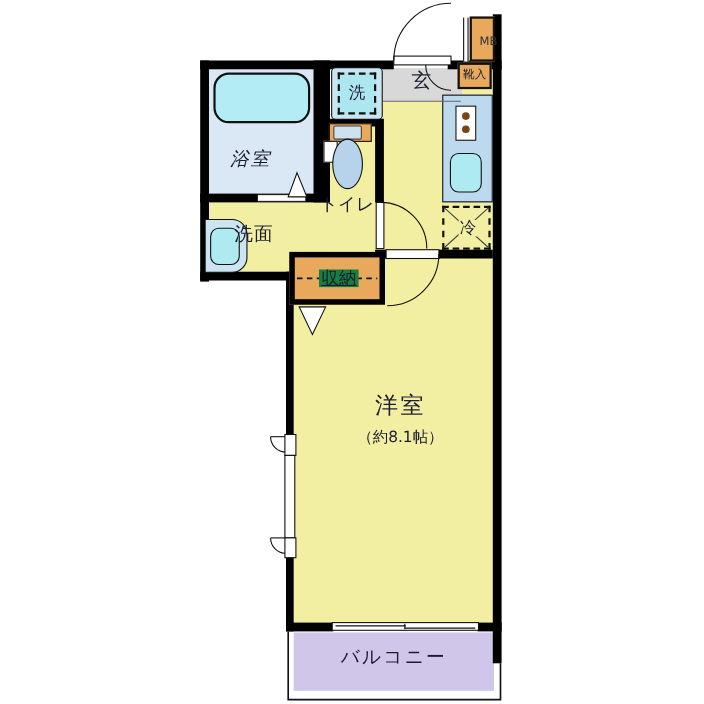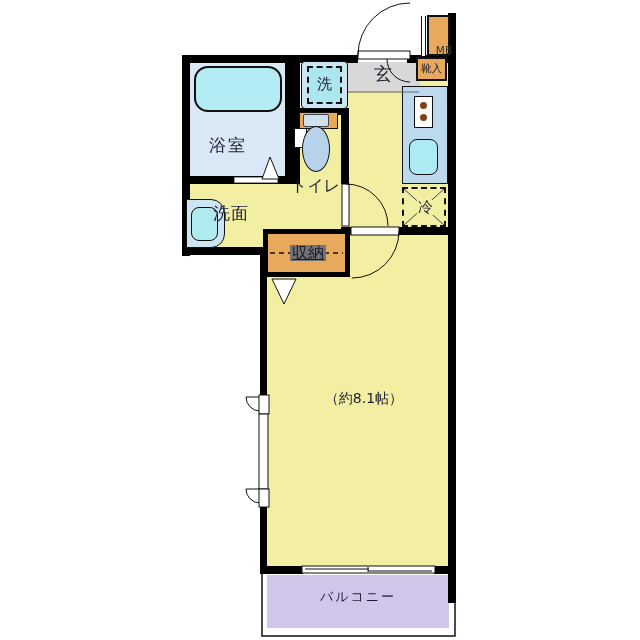--- a/index.html
+++ b/index.html
@@ -118,25 +118,26 @@
     <path d="M246,489 L260,489" stroke="#111" stroke-width="1"></path>
     <path d="M246,489 A14,14 0 0 0 260,503" fill="none" stroke="#111" stroke-width="1"></path>
     <rect x="259" y="489" width="10" height="18" fill="#fff" stroke="#111" stroke-width="1"></rect>
 
     <rect x="302" y="566" width="133" height="7" fill="#fff" stroke="#111" stroke-width="1"></rect>
     <path d="M305,569 L369,569 M368,571 L432,571 M368,567 L368,572" stroke="#111" stroke-width="1" fill="none"></path>
 
     <path d="M262,574 L262,636 L455,636 L455,603" fill="none" stroke="#111" stroke-width="1.5"></path>
   </svg>
 
-  <div class="lbl z6 lbl-c" style="left:196px;top:137px;width:64px;font-size:17px;letter-spacing:2px;">浴室</div>
+  <div class="lbl z6 lbl-c" style="left:196px;top:137px;width:64px;font-size:17px;letter-spacing:2px;font-style:italic;">浴室</div>
   <div class="lbl z6" style="left:213px;top:205px;font-size:17px;letter-spacing:1px;">洗面</div>
   <div class="lbl z6" style="left:291px;top:178px;font-size:16px;">トイレ</div>
   <div class="lbl z6" style="left:317px;top:77px;font-size:15px;">洗</div>
   <div class="lbl z6" style="left:374px;top:65px;font-size:18px;">玄</div>
   <div class="lbl z6 lbl-c sm" style="left:417px;top:63px;width:29px;text-align:center;">靴入</div>
-  <div class="lbl z6 lbl-c sm" style="left:428px;top:33px;width:32px;color:#333;margin-top:12px;">MB</div>
+  <div class="lbl z6 lbl-c sm" style="left:428px;top:33px;width:32px;color:#333;">MB</div>
   <div class="lbl z6" style="left:417px;top:200px;font-size:15px;background:#f3f0a4;padding:0 1px;">冷</div>
-  <div class="lbl z6" style="left:290px;top:245px;font-size:16px;background:#737373;padding:0 2px;text-decoration:underline;">収納</div>
+  <div class="lbl z6" style="left:290px;top:245px;font-size:16px;background:#15803d;padding:0 2px;text-decoration:underline;">収納</div>
+  <div class="lbl z6 lbl-c" style="left:279px;top:358px;width:170px;font-size:21px;letter-spacing:2px;">洋室</div>
   <div class="lbl z6 lbl-c" style="left:279px;top:391px;width:170px;font-size:14px;">（約8.1帖）</div>
-  <div class="lbl z6 lbl-c" style="left:267px;top:590px;width:182px;font-size:13px;letter-spacing:2px;">バルコニー</div>
+  <div class="lbl z6 lbl-c" style="left:267px;top:590px;width:182px;font-size:17px;letter-spacing:2px;">バルコニー</div>
 
 </div>
 
 </body></html>

